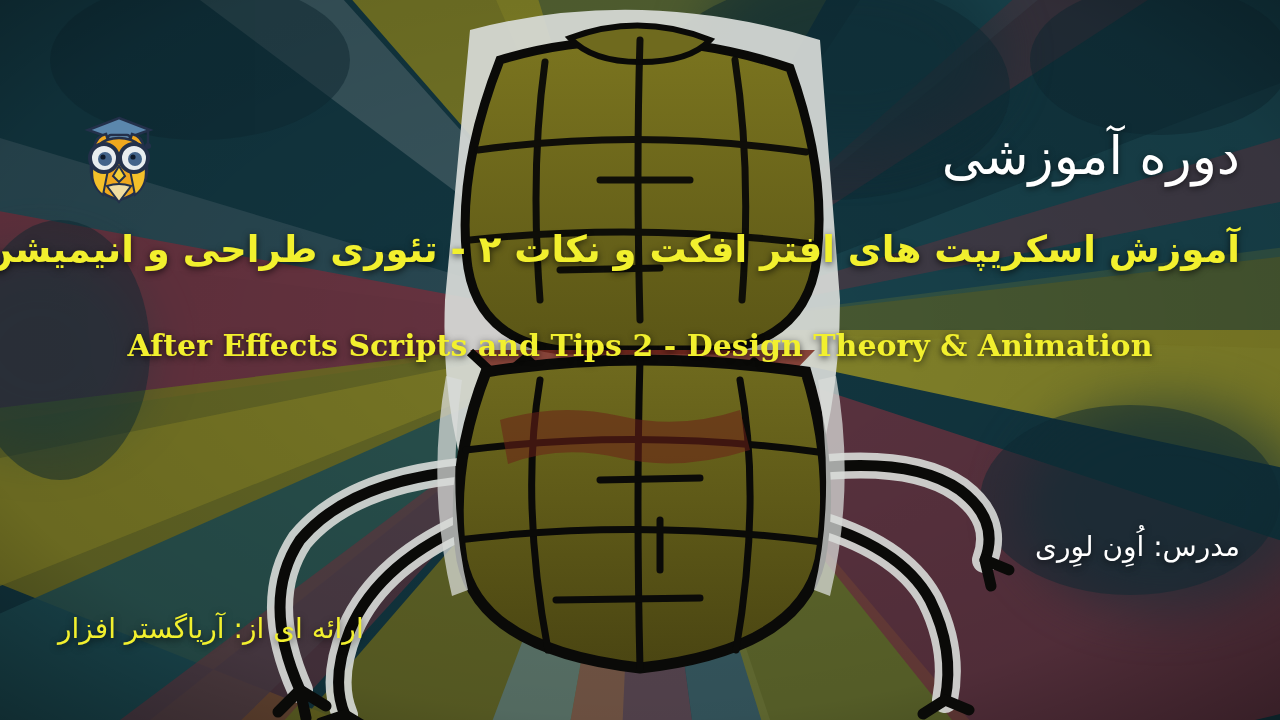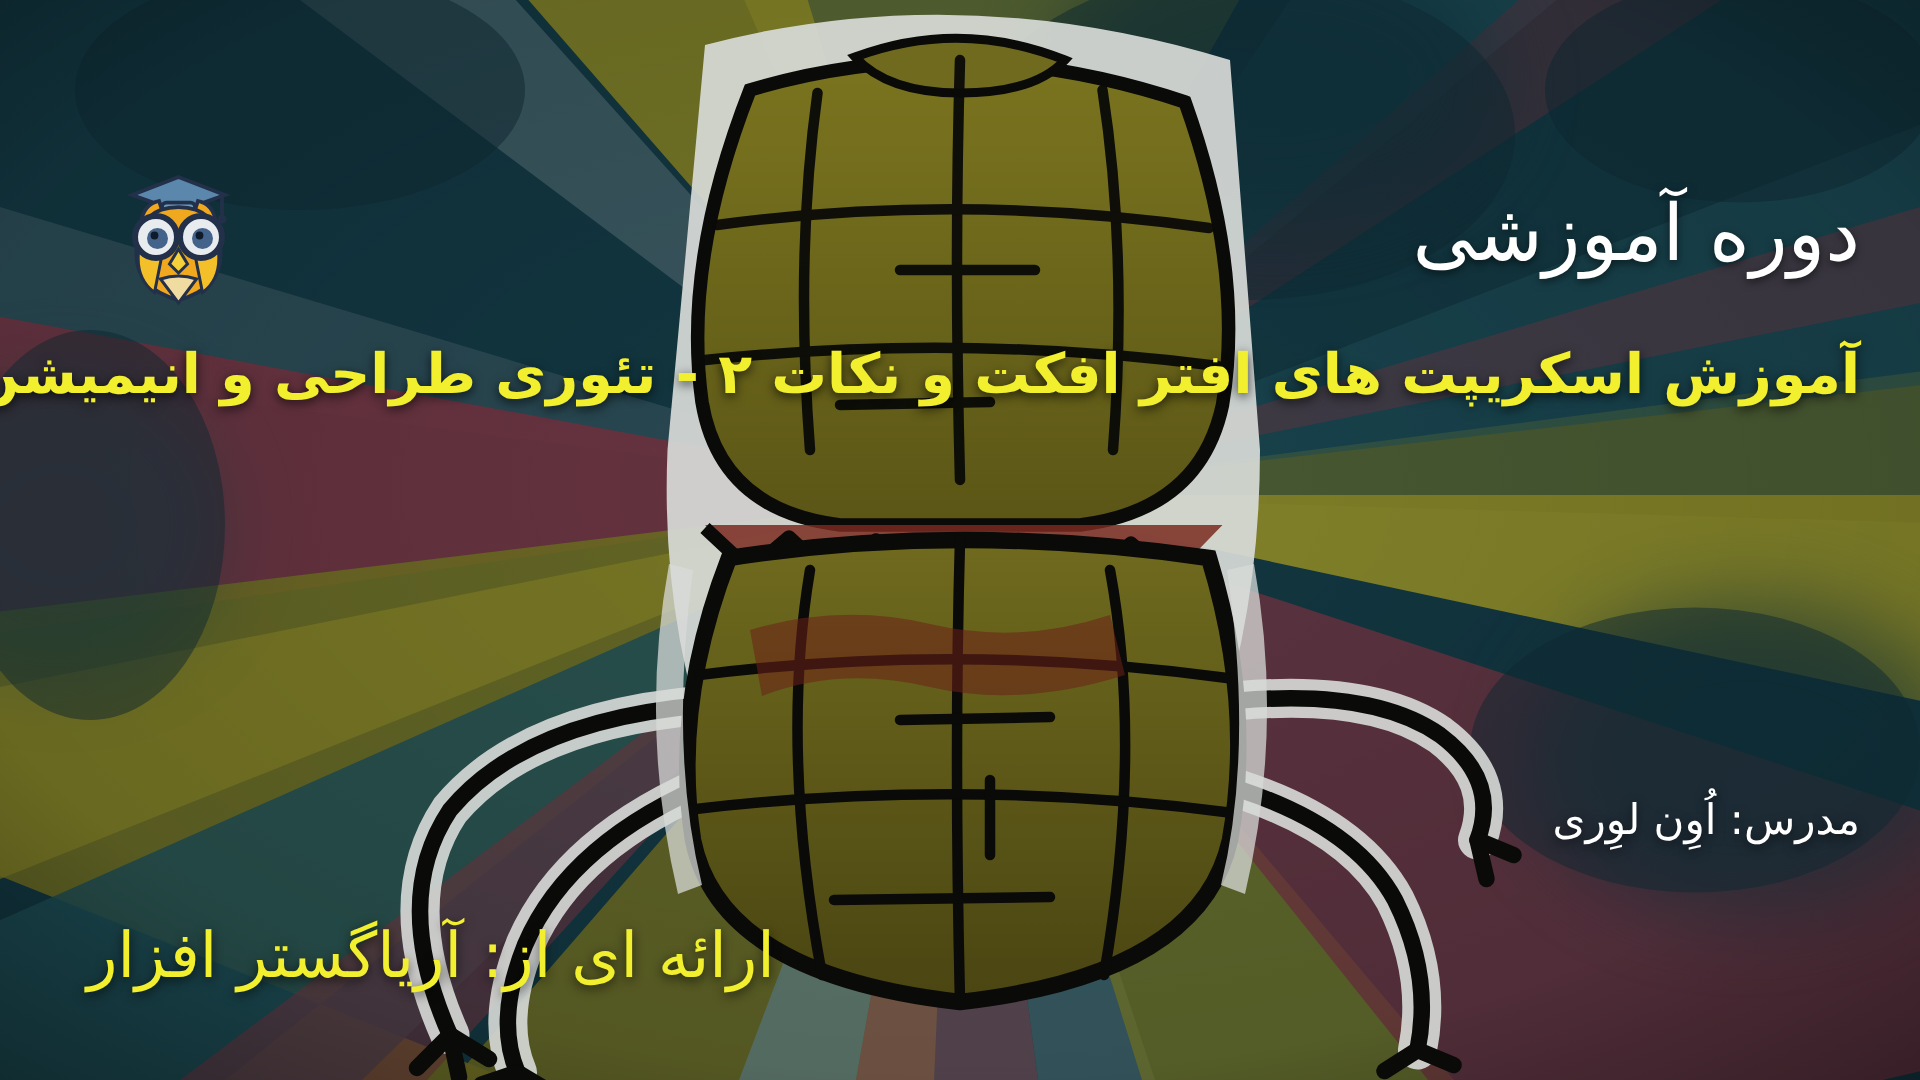--- a/index.html
+++ b/index.html
@@ -67,21 +67,21 @@
   #instructor {
     right:40px; top:530px;
     font-family:"DejaVu Sans", sans-serif;
     font-size:28px; color:#ffffff; direction:rtl;
     text-shadow:0 2px 7px rgba(0,0,0,.6);
   }
 
   #presenter {
     left:58px; top:612px;
     font-family:"DejaVu Sans", sans-serif;
-    font-size:42px; color:#f2f02e; direction:rtl;
+    font-size:28px; color:#f2f02e; direction:rtl;
     text-shadow:0 2px 7px rgba(0,0,0,.65);
   }
 </style>
 </head>
 <body>
 
 <div id="stage">
 
   <div id="bg">
     <svg viewBox="0 0 1280 720" preserveAspectRatio="none">
@@ -265,18 +265,19 @@
       <circle cx="59" cy="49" r="2.6" fill="#0f1a2b"></circle>
 
       <path d="M45 58 l 6 10 l -6 6 l -6 -6 Z" fill="#f4d03a" stroke="#23304a" stroke-width="2"></path>
     </svg>
   </div>
 
   <div class="txt" id="kicker">دوره آموزشی</div>
 
   <div class="txt" id="fa-title">آموزش اسکریپت های افتر افکت و نکات ۲ - تئوری طراحی و انیمیشن</div>
 
+  <div class="txt" id="en-title">After Effects Scripts and Tips 2 - Design Theory &amp; Animation</div>
 
   <div class="txt" id="instructor">مدرس: اُوِن لوِری</div>
 
   <div class="txt" id="presenter">ارائه ای از: آریاگستر افزار</div>
 
 </div>
 
 </body></html>

